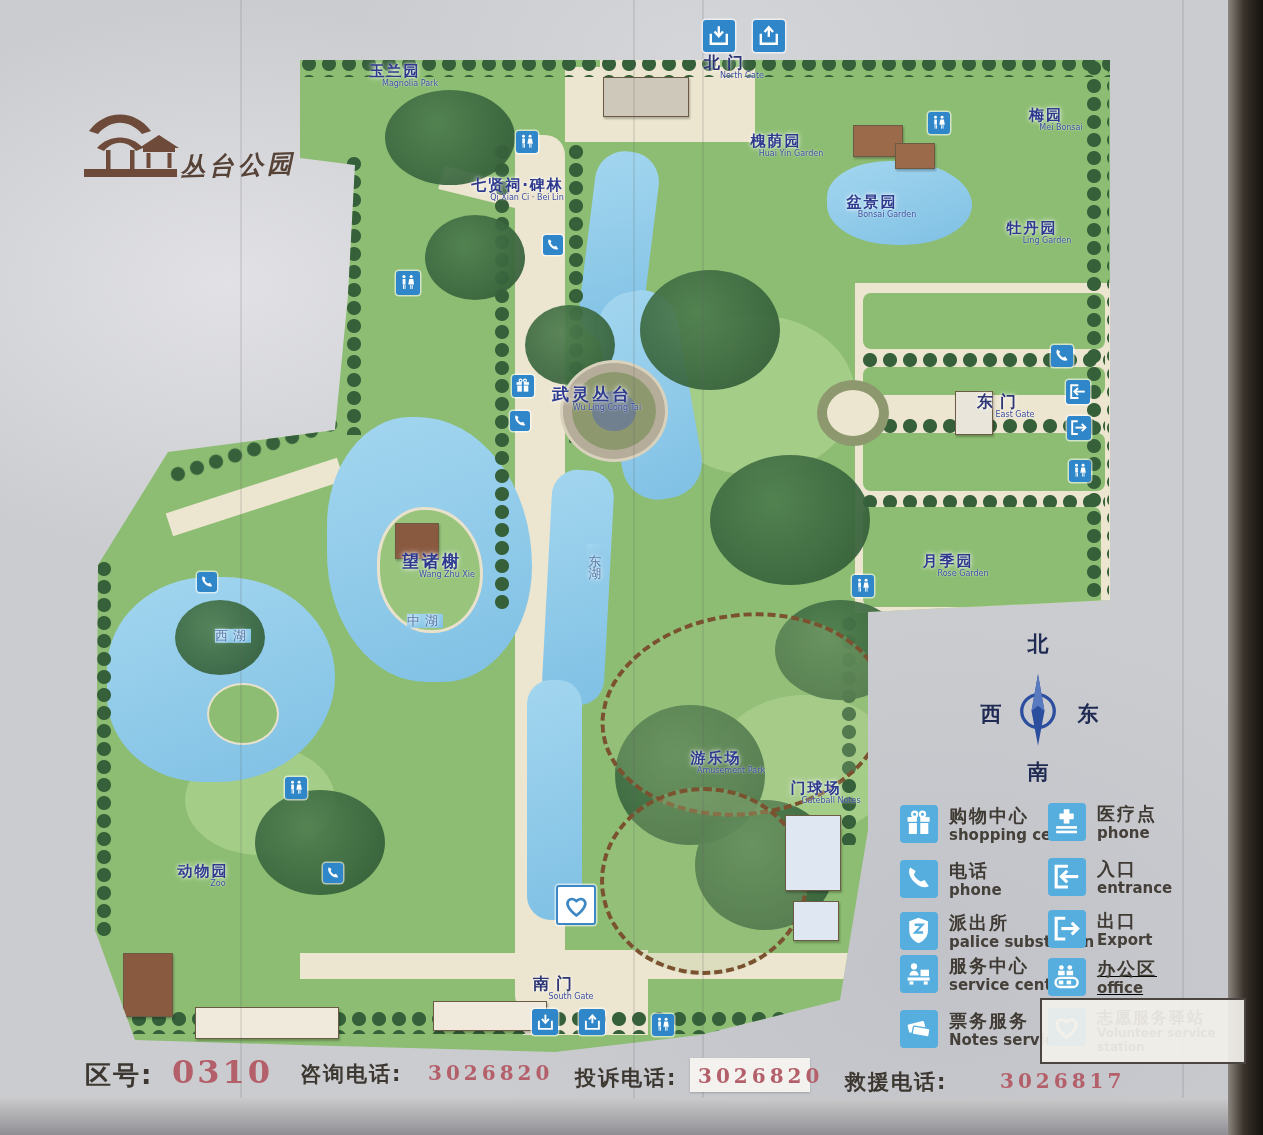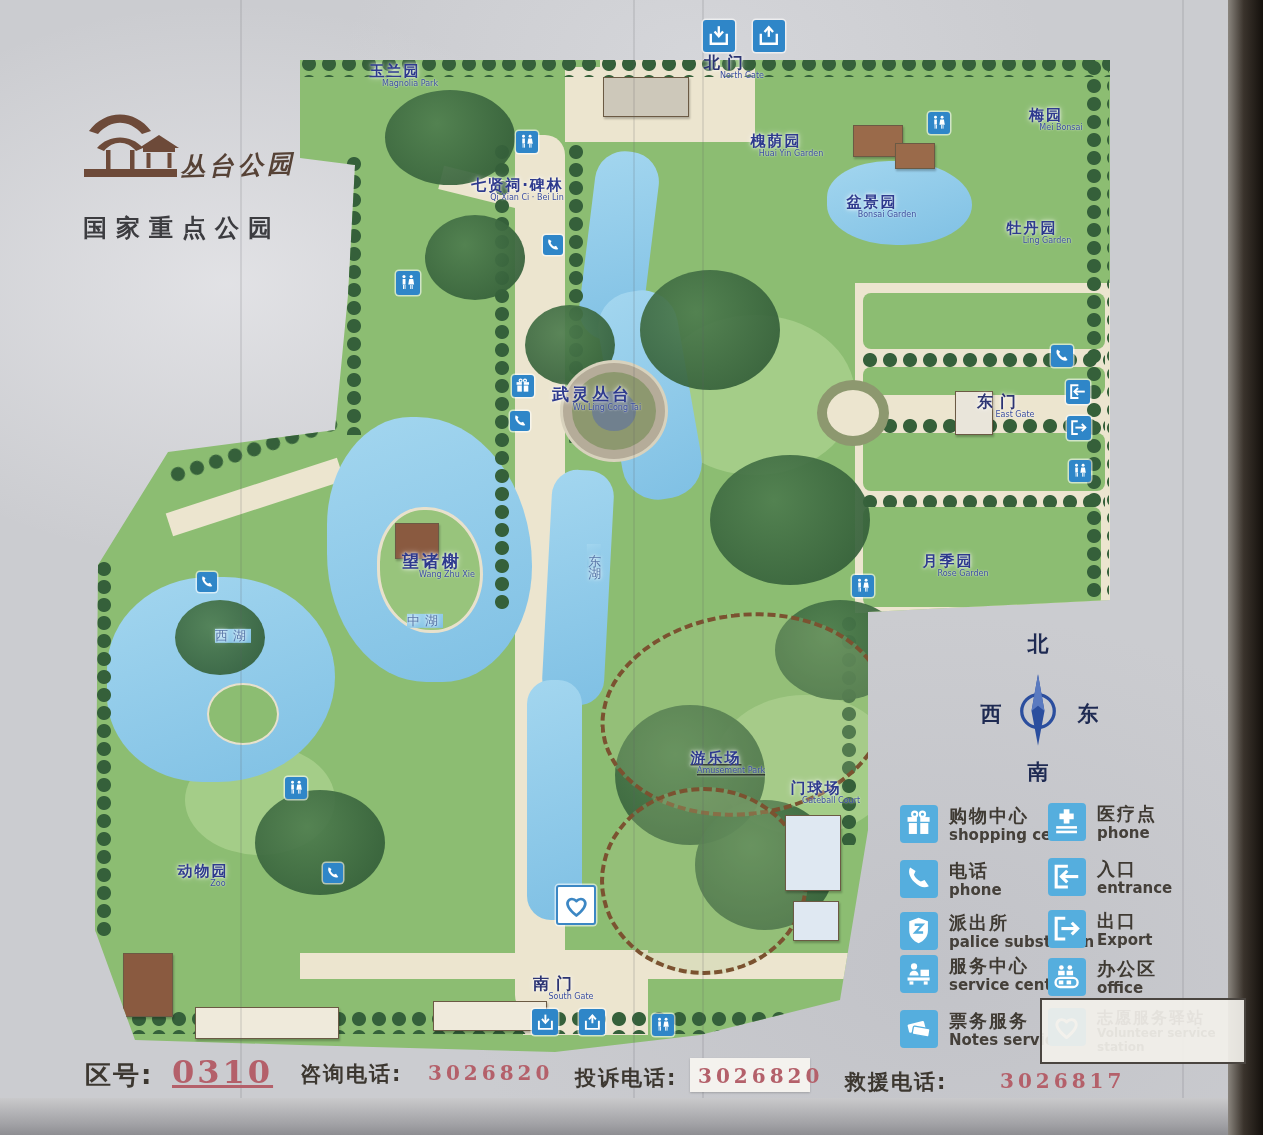--- a/index.html
+++ b/index.html
@@ -66,21 +66,21 @@
   .legend-zh{font-size:18px;font-weight:bold;color:#3f3a33;letter-spacing:2px;line-height:1.2;}
   .legend-en{font-size:15px;font-weight:bold;color:#45403a;line-height:1.15;}
   #volunteer-box{position:absolute;left:1040px;top:998px;width:202px;height:62px;z-index:44;
     background:rgba(242,240,234,.92);border:2px solid #4a4540;}
   .legend-item.volunteer .legend-zh{font-size:16px;}
   .legend-item.volunteer .legend-en{font-size:12px;}
   
   .f-label{position:absolute;font-size:21px;font-weight:bold;color:#3c3730;letter-spacing:2px;}
   .f-num{position:absolute;font-family:"DejaVu Serif","Liberation Serif",serif;font-weight:bold;
     color:#b4606a;font-size:20px;letter-spacing:4px;}
-  #area-code{font-size:32px;letter-spacing:3px;text-decoration:underline;}
+  #area-code{font-size:32px;letter-spacing:3px;}
   #complaint-box{position:absolute;left:690px;top:1058px;width:120px;height:34px;background:#f4f2ee;
     box-shadow:0 1px 2px rgba(0,0,0,.2);}
 </style>
 </head>
 <body>
 
 <div id="board">
 
   <div id="map">
       <div class="path" style="left: 420px; top: 80px; width: 50px; height: 880px; border-radius: 20px;"></div>
@@ -159,21 +159,20 @@
         <rect x="52" y="100" width="9" height="38"></rect>
         <rect x="100" y="100" width="9" height="38"></rect>
         <path d="M118 96 L158 70 L198 96 Z"></path>
         <rect x="126" y="96" width="64" height="8"></rect>
         <rect x="133" y="106" width="8" height="30"></rect>
         <rect x="175" y="106" width="8" height="30"></rect>
         <rect x="8" y="138" width="186" height="16"></rect>
       </g>
     </svg>
     <div id="logo-script">丛台公园</div>
-    <div class="rating" style="top:112px;letter-spacing:9px">国家重点公园</div>
   </div>
 
   <div class="compass-letter" style="left:1038px;top:644px">北</div>
   <div class="compass-letter" style="left:991px;top:714px">西</div>
   <div class="compass-letter" style="left:1088px;top:714px">东</div>
   <div class="compass-letter" style="left:1038px;top:772px">南</div>
   <div id="compass-needle">
     <svg width="44" height="76" viewBox="0 0 40 70">
       <circle cx="20" cy="36" r="15" fill="none" stroke="#2b4e9e" stroke-width="3"></circle>
       <polygon points="20,2 26,36 20,68 14,36" fill="#2b4e9e"></polygon>
@@ -240,27 +239,27 @@
       </div>
       <div class="map-label water" style="left: 233px; top: 636px;">
         <span class="zh">西湖</span>
       </div>
       <div class="map-label water" style="left: 425px; top: 621px;">
         <span class="zh">中湖</span>
       </div>
       <div class="map-label water vertical" style="left: 594px; top: 556px;">
         <span class="zh">东湖</span>
       </div>
-      <div class="map-label garden" style="left: 716px; top: 763px; text-decoration: underline;">
+      <div class="map-label garden" style="left: 716px; top: 763px;">
         <span class="zh">游乐场</span>
         <span class="en">Amusement Park</span>
       </div>
       <div class="map-label garden" style="left: 816px; top: 793px;">
         <span class="zh">门球场</span>
-        <span class="en">Gateball Court</span>
+        <span class="en">Gateball Notes</span>
       </div>
       <div class="map-label garden" style="left: 203px; top: 876px;">
         <span class="zh">动物园</span>
         <span class="en">Zoo</span>
       </div>
       <div class="map-label gate" style="left: 556px; top: 988px;">
         <span class="zh">南门</span>
         <span class="en">South Gate</span>
       </div>
       <div class="map-icon" style="left: 719px; top: 36px; width: 32px; height: 32px;">
@@ -529,21 +528,21 @@
             <path d="M11 4H4v16h7" fill="none" stroke="#fff" stroke-width="2.4"></path>
             <path d="M8 12h12.5" stroke="#fff" stroke-width="2.4"></path>
             <path d="M16 7.5 20.5 12 16 16.5" fill="none" stroke="#fff" stroke-width="2.4"></path>
           </svg>
         </div>
         <div>
           <div class="legend-zh">出口</div>
           <div class="legend-en">Export</div>
         </div>
       </div>
-      <div class="legend-item" style="left: 1048px; top: 958px;">
+      <div class="legend-item" style="left: 1048px; top: 958px; text-decoration: underline;">
         <div class="legend-icon">
           <svg viewBox="0 0 24 24">
             <circle cx="8" cy="5" r="1.8" fill="#fff"></circle>
             <circle cx="14.5" cy="5" r="1.8" fill="#fff"></circle>
             <rect x="5.5" y="7.5" width="5" height="3.5" fill="#fff"></rect>
             <rect x="12" y="7.5" width="5" height="3.5" fill="#fff"></rect>
             <rect x="3.5" y="13" width="17" height="7" rx="3.5" fill="none" stroke="#fff" stroke-width="1.8"></rect>
             <rect x="6" y="15" width="3.5" height="3" fill="#fff"></rect>
             <rect x="12" y="15" width="3.5" height="3" fill="#fff"></rect>
           </svg>

